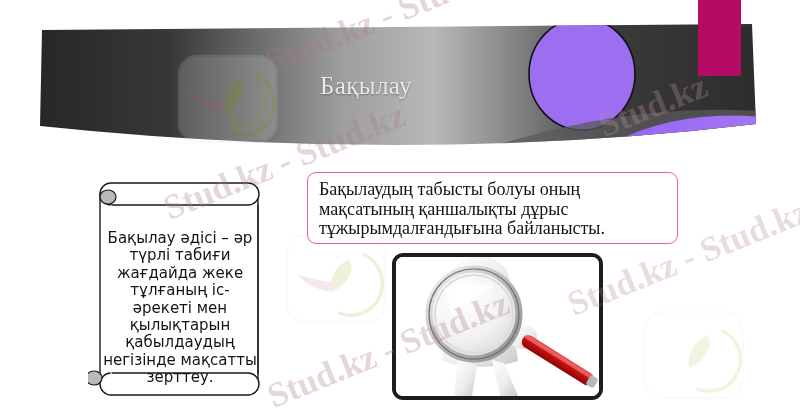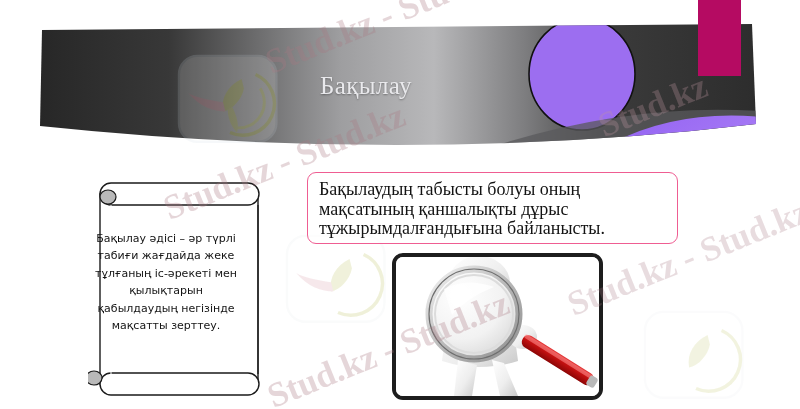--- a/index.html
+++ b/index.html
@@ -51,26 +51,26 @@
   .scroll-box {
     position: absolute;
     left: 88px;
     top: 178px;
     width: 185px;
     height: 222px;
   }
   .scroll-svg { display: block; }
   .scroll-text {
     position: absolute;
-    left: 0;
+    left: 14px;
     top: 52px;
     width: 156px;
     text-align: center;
     font-family: "DejaVu Sans", sans-serif;
-    font-size: 11px;
+    font-size: 15px;
     line-height: 17.4px;
     color: #141414;
   }
 
   
   .pink-box {
     position: absolute;
     left: 307px;
     top: 172px;
     width: 371px;

